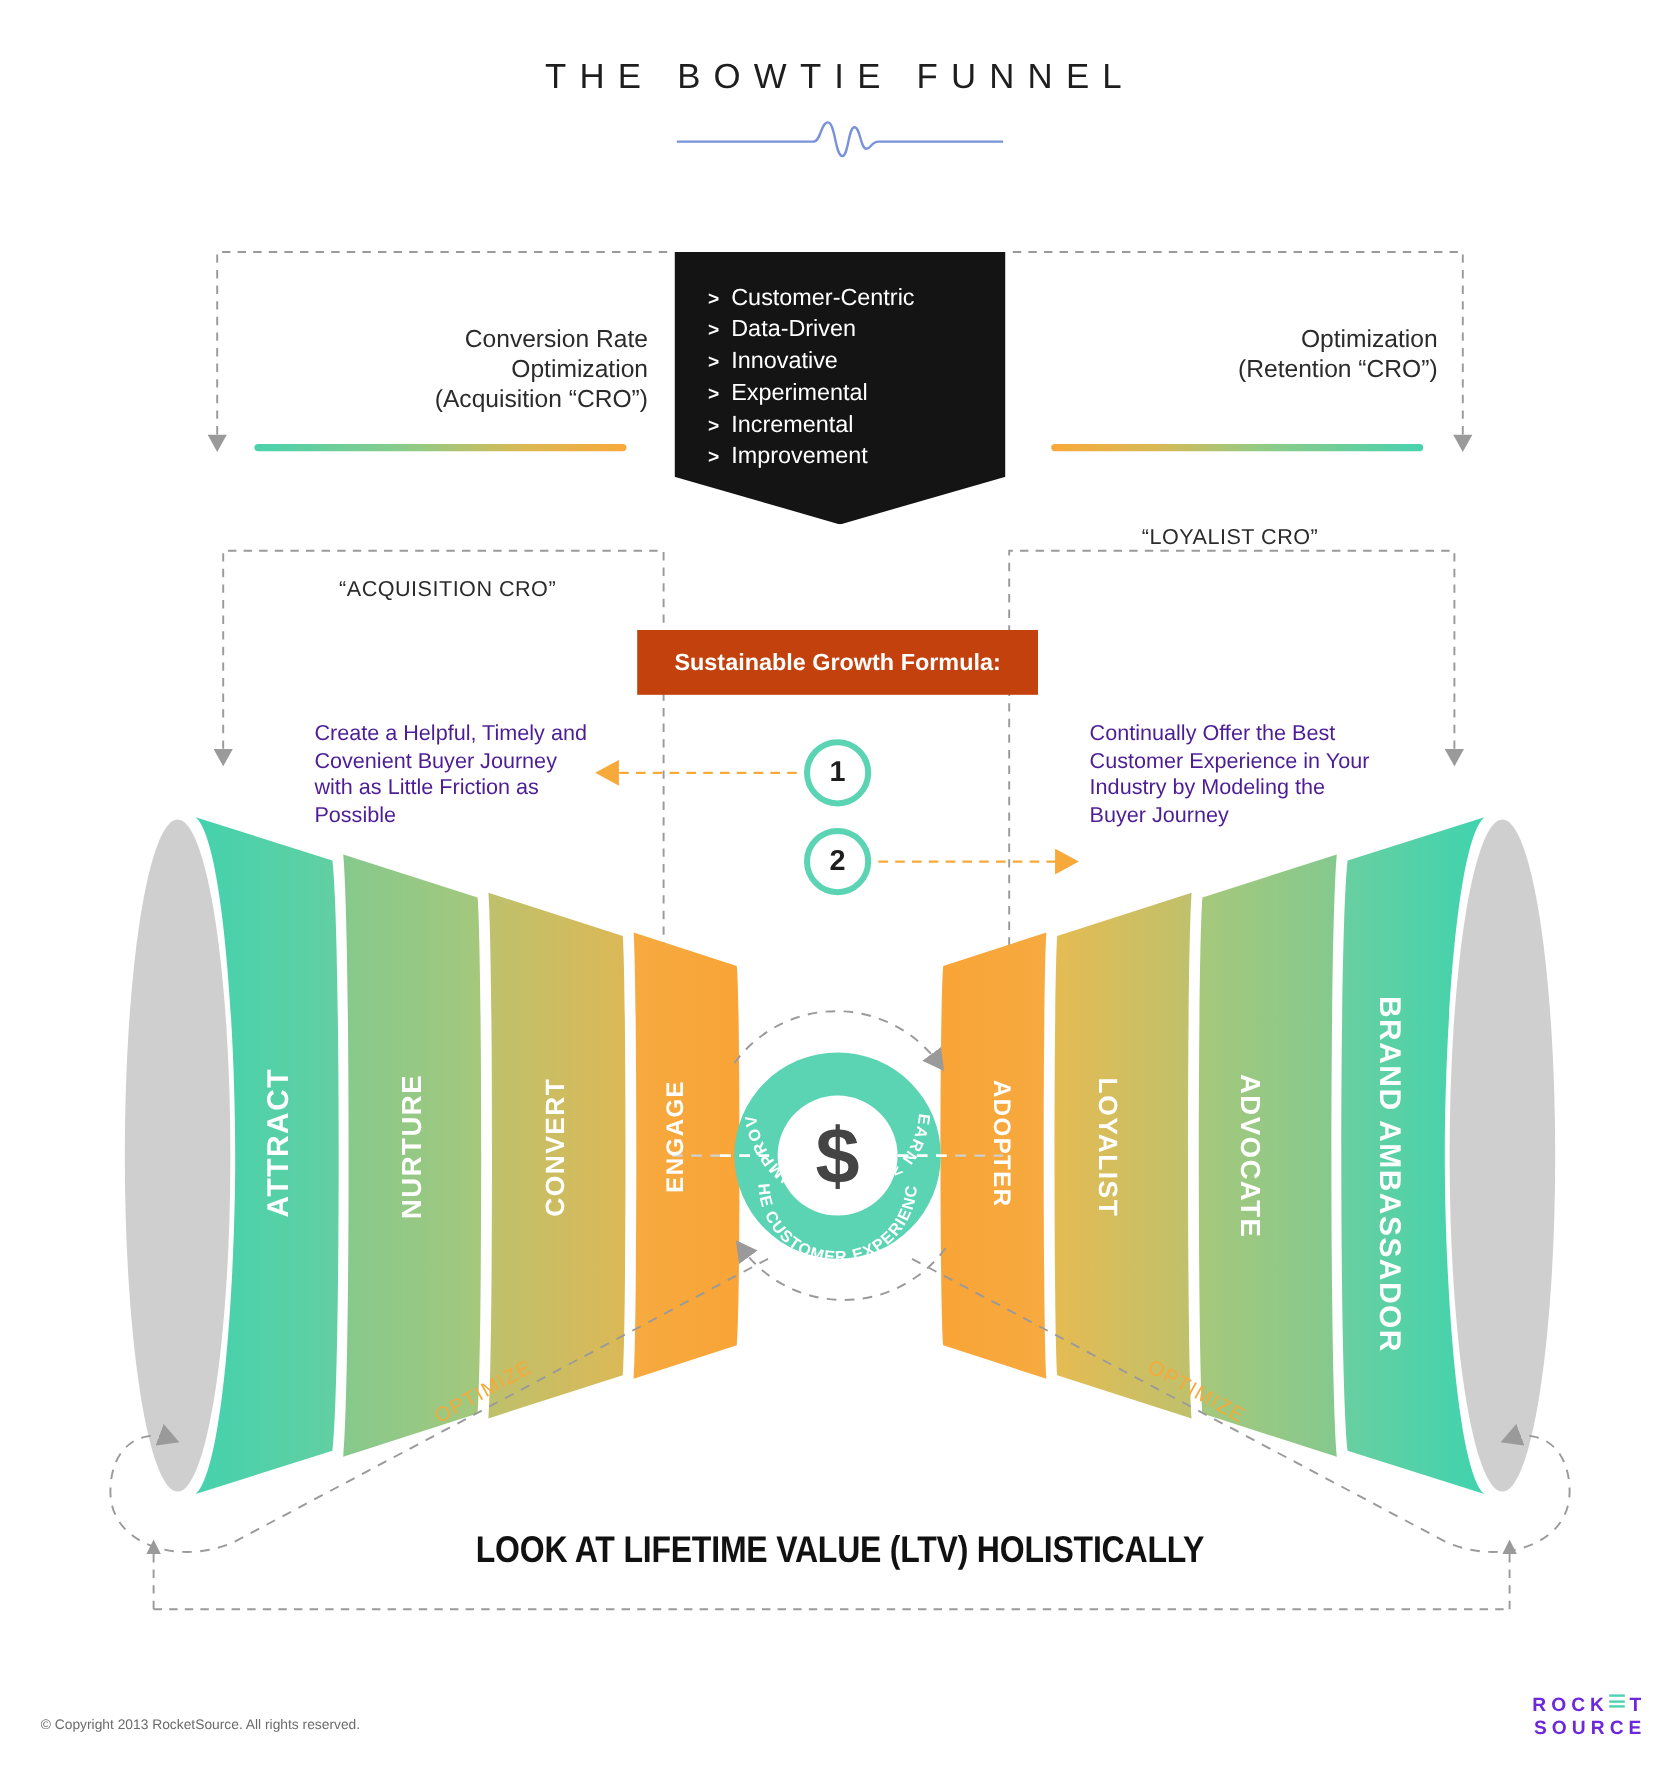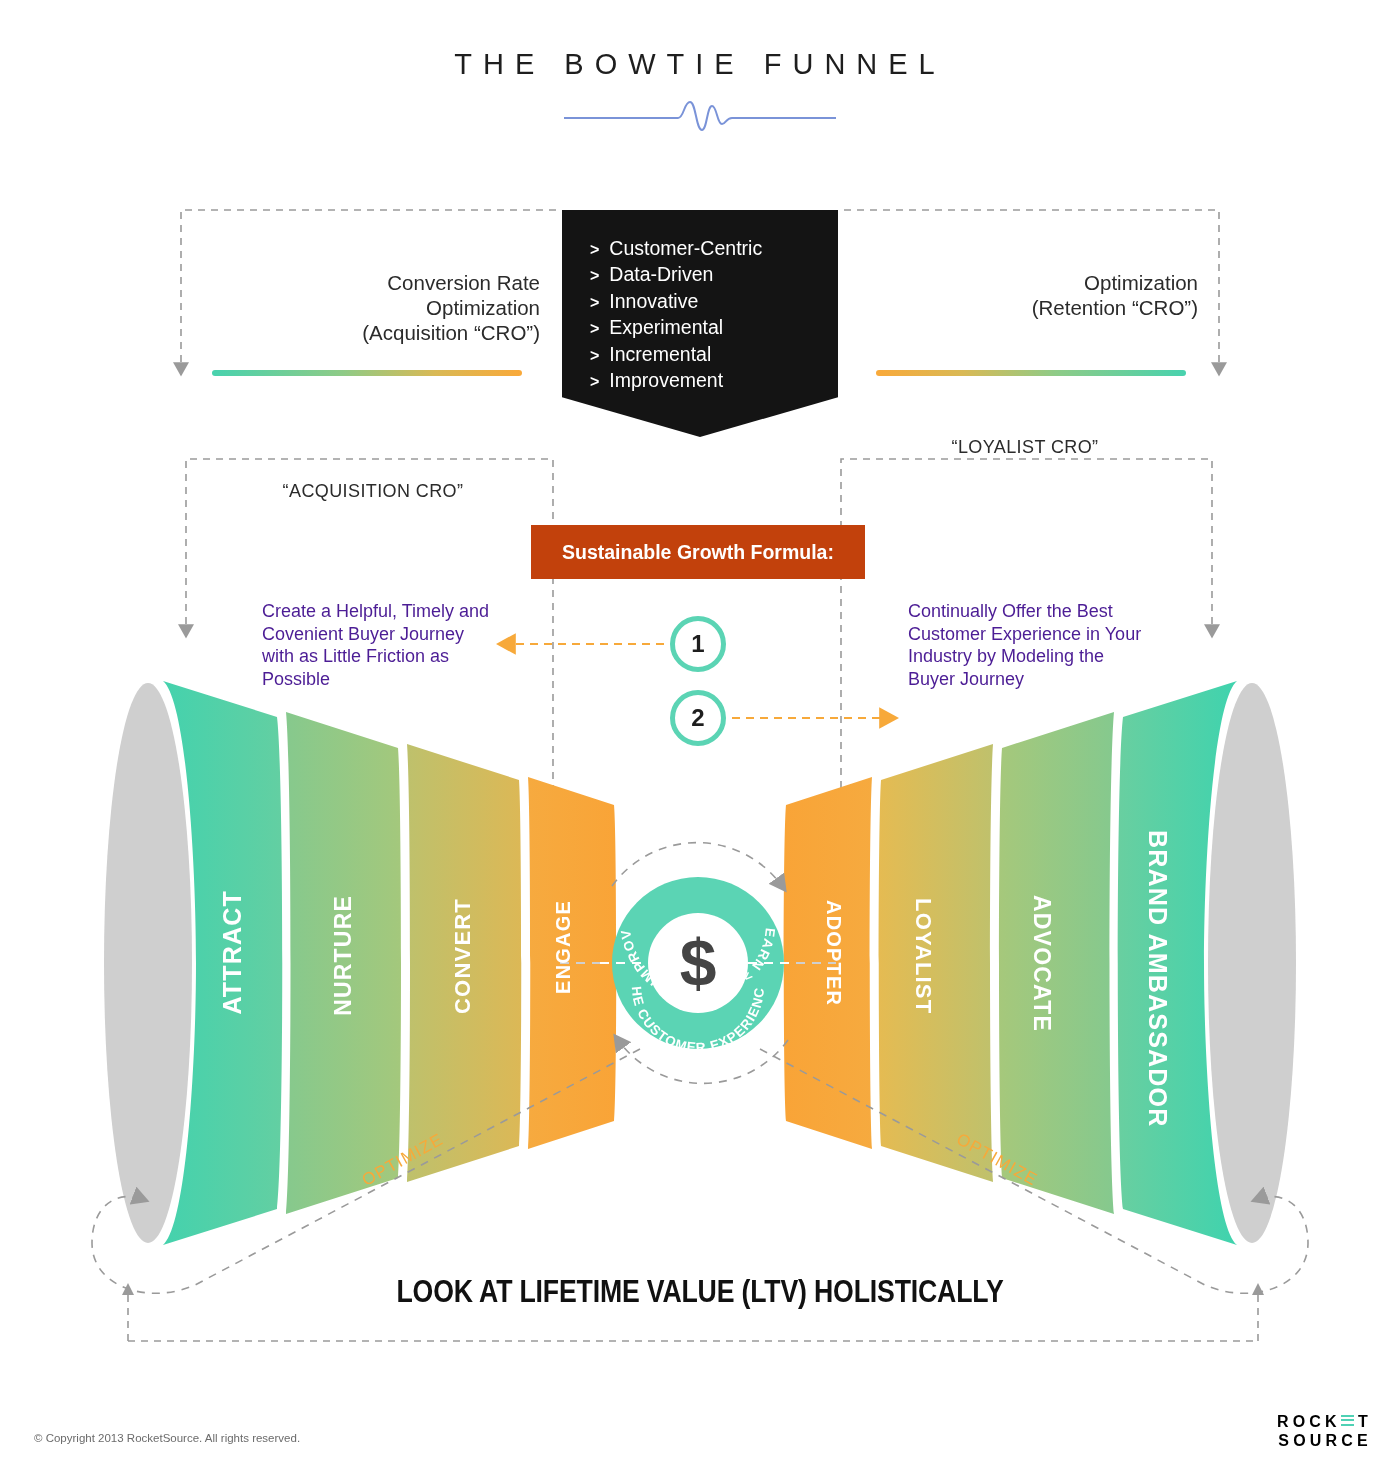--- a/index.html
+++ b/index.html
@@ -120,22 +120,22 @@
     transform: scaleX(0.86); letter-spacing: -0.2px;
   }
 
   
   .copyright {
     position: absolute; left: 34px; top: 1432px;
     font-size: 11.5px; color: #6b6b6b;
   }
   .logo { position: absolute; right: 28px; top: 1412px; text-align: right; }
   .logo-row {
-    font-size: 16px; font-weight: bold; letter-spacing: 4.2px; color: #000000;
-    line-height: 19px; display: flex; justify-content: flex-end; align-items: center; margin-left: 24px;
+    font-size: 16px; font-weight: bold; letter-spacing: 4.2px; color: #6d28d9;
+    line-height: 19px; display: flex; justify-content: flex-end; align-items: flex-start; margin-left: 24px;
   }
   .logo-e { display: inline-block; width: 13px; margin-right: 4.2px; }
   .logo-e span { display: block; height: 2px; background: #4fd1b4; margin-bottom: 2.5px; }
 </style>
 </head>
 <body>
 
 <div id="stage">
 
   <div class="title">THE BOWTIE FUNNEL</div>

